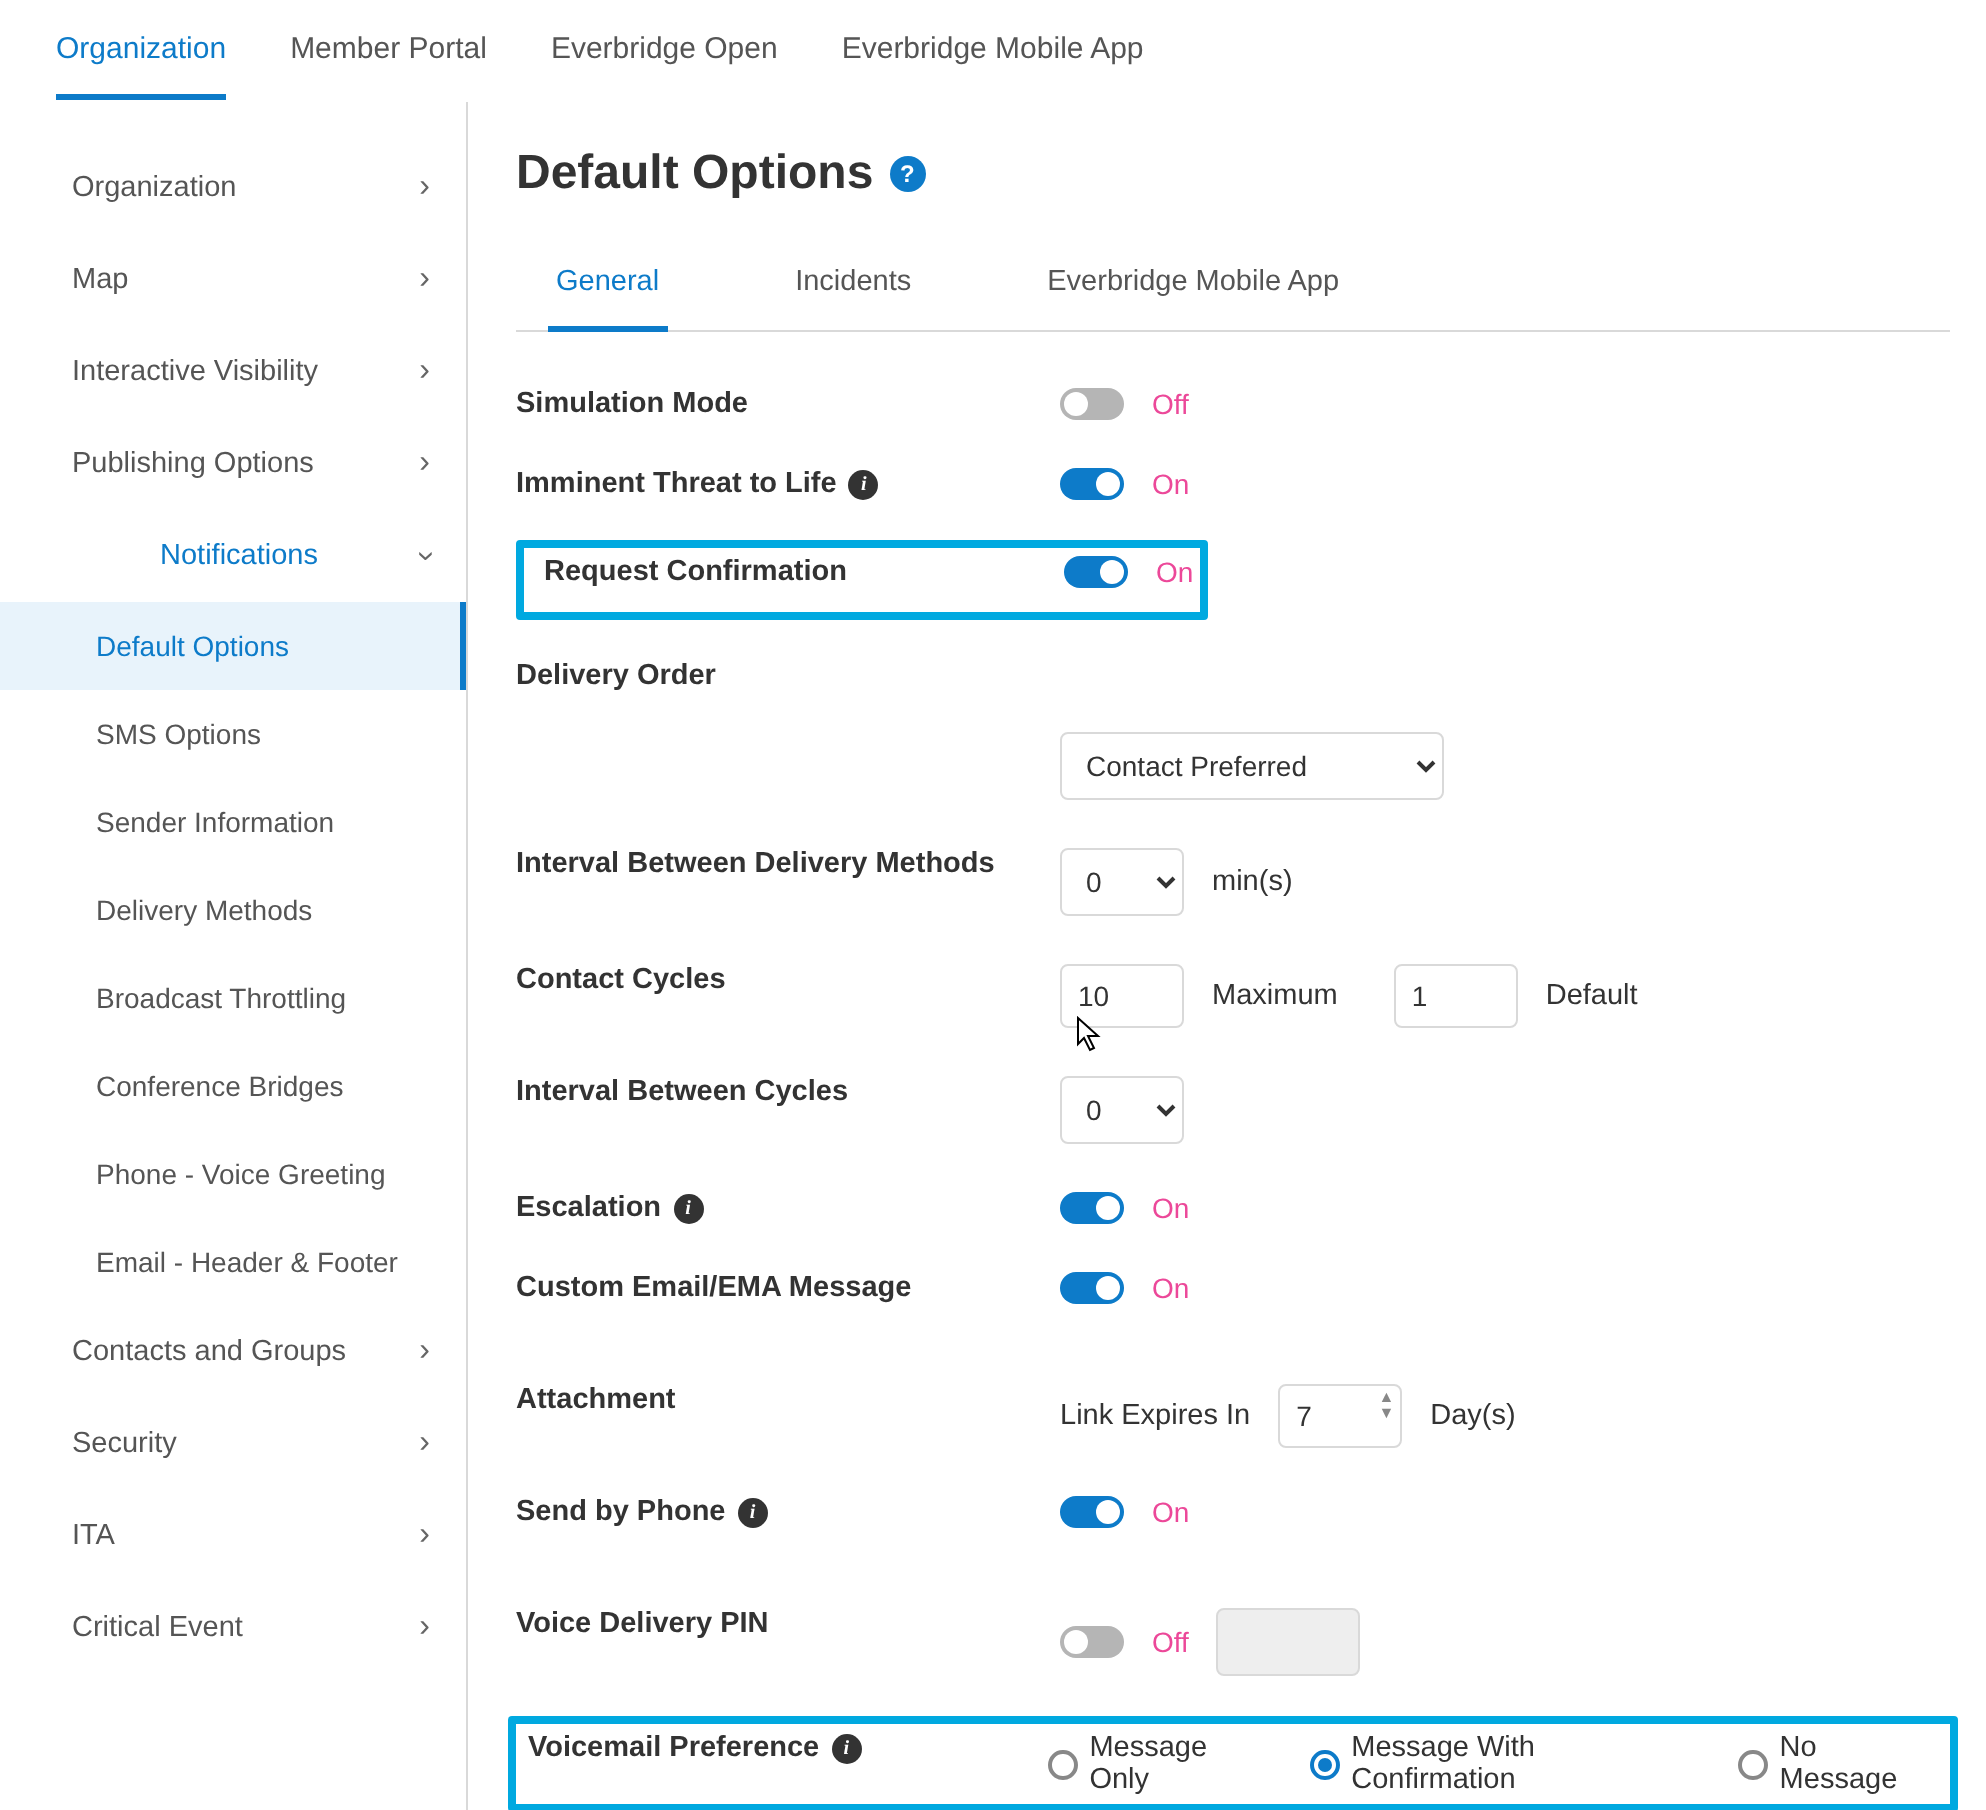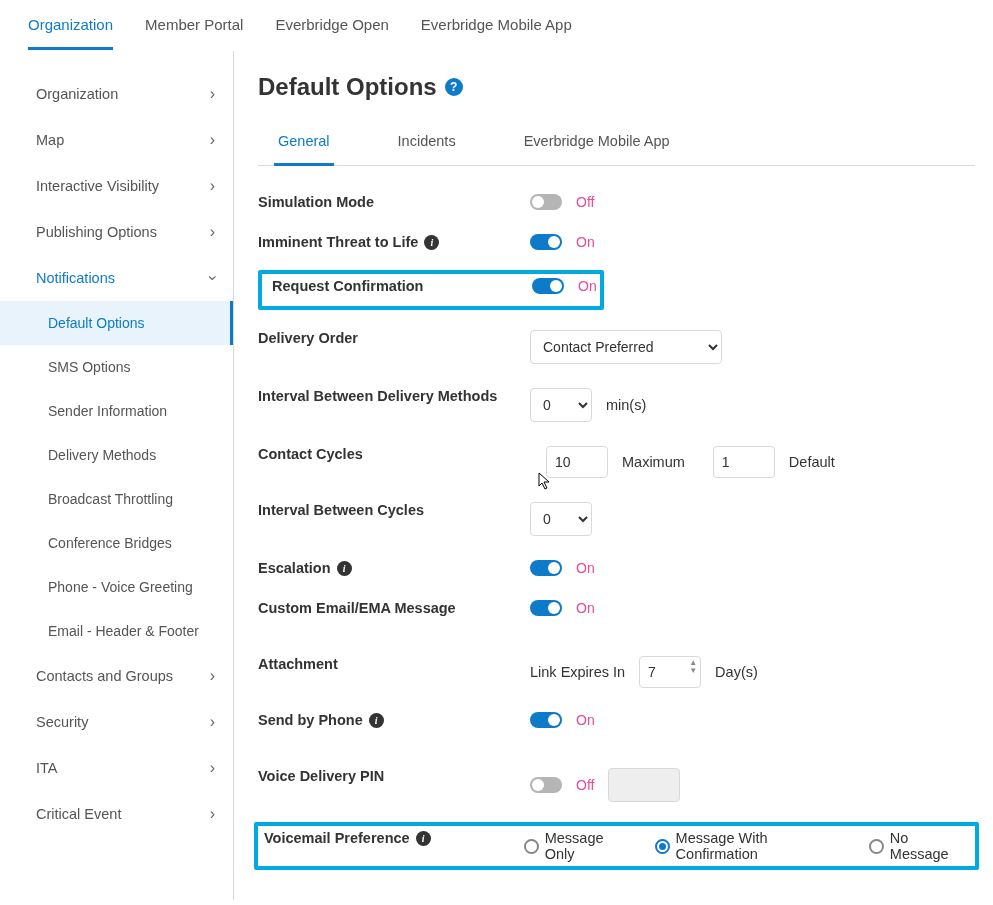--- a/index.html
+++ b/index.html
@@ -17,21 +17,21 @@
   .top-tabs { display: flex; gap: 32px; padding: 0 28px; border-bottom: 1px solid transparent; }
   .top-tab { padding: 16px 0 14px; font-size: 15px; color: var(--muted); cursor: pointer; border-bottom: 3px solid transparent; }
   .top-tab.active { color: var(--accent); border-bottom-color: var(--accent); }
   
   .layout { display: flex; }
   
   
   .sidebar { width: 234px; padding: 20px 0 0 0; border-right: 1px solid var(--border); flex-shrink: 0; }
   .side-item { display: flex; align-items: center; justify-content: space-between; padding: 14px 18px 14px 36px; font-size: 14.5px; color: var(--muted); cursor: pointer; }
   .side-item .chev { font-size: 16px; color: #666; }
-  .side-item.expanded { color: var(--accent); }
+  .side-item.expanded { color: var(--accent); margin-left: 44px; }
   .side-sub { padding: 14px 18px 14px 48px; font-size: 14px; color: var(--muted); cursor: pointer; }
   .side-sub.active { background: var(--accent-light); color: var(--accent); border-right: 3px solid var(--accent); }
   
   
   .main { flex: 1; padding: 22px 18px 30px 24px; }
   .page-title { display: flex; align-items: center; gap: 8px; font-size: 24px; font-weight: 700; margin: 0 0 18px; }
   .help-icon { display:inline-flex; align-items:center; justify-content:center; width:18px; height:18px; border-radius:50%; background: var(--accent); color:#fff; font-size:12px; font-weight:700; }
   
   .inner-tabs { display: flex; gap: 60px; border-bottom: 1px solid var(--border); margin-bottom: 24px; padding-left: 16px; }
   .inner-tab { padding: 14px 4px; font-size: 14.5px; color: var(--muted); cursor: pointer; border-bottom: 3px solid transparent; margin-bottom: -1px; }
@@ -48,23 +48,23 @@
   .toggle .knob { width: 12px; height: 12px; border-radius: 50%; background: #fff; position: absolute; top: 2px; }
   .toggle.on { background: var(--accent); }
   .toggle.on .knob { right: 2px; }
   .toggle.off { background: #b5b5b5; }
   .toggle.off .knob { left: 2px; }
   .toggle-label { font-size: 14px; color: #ec4899; }
   
   select, input[type=text] {
     border: 1px solid var(--border); border-radius: 4px; padding: 7px 8px; font-size: 14px; color: #333; background:#fff;
   }
-  select.wide { width: 192px; }
+  select.wide { width: 192px; margin-top: 36px; }
   select.narrow { width: 62px; }
-  input.num { width: 62px; text-align: left; margin-left: 16px; }
+  input.num { width: 62px; text-align: left; }
   .stepper { position: relative; display:inline-block; }
   .stepper input { width: 62px; padding-right: 18px; }
   .stepper .arrows { position:absolute; right:4px; top:3px; display:flex; flex-direction:column; font-size:8px; line-height:8px; color:#888; }
   .unit { font-size: 14.5px; color: #333; }
   
   .info-icon { display:inline-flex; align-items:center; justify-content:center; width:15px; height:15px; border-radius:50%; background:#333; color:#fff; font-size:10px; font-style:italic; font-family: Georgia, serif; font-weight:700; }
   
   .pin-box { width:72px; height:34px; border:1px solid var(--border); border-radius:4px; background:#eee; }
   
   .radios { display:flex; align-items:center; gap:20px; flex-wrap:nowrap; }

